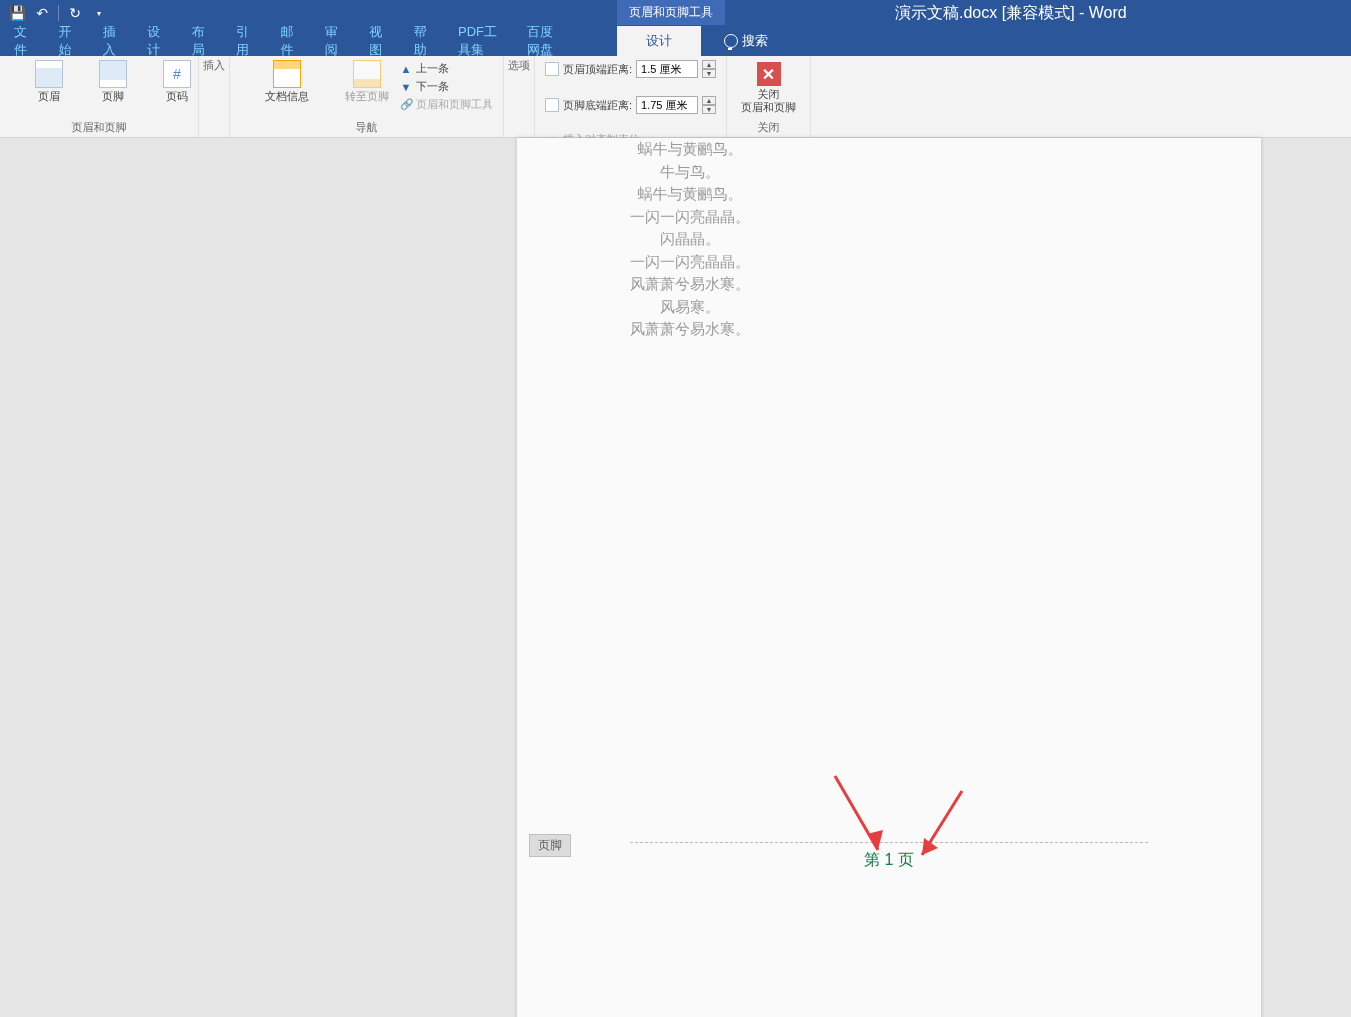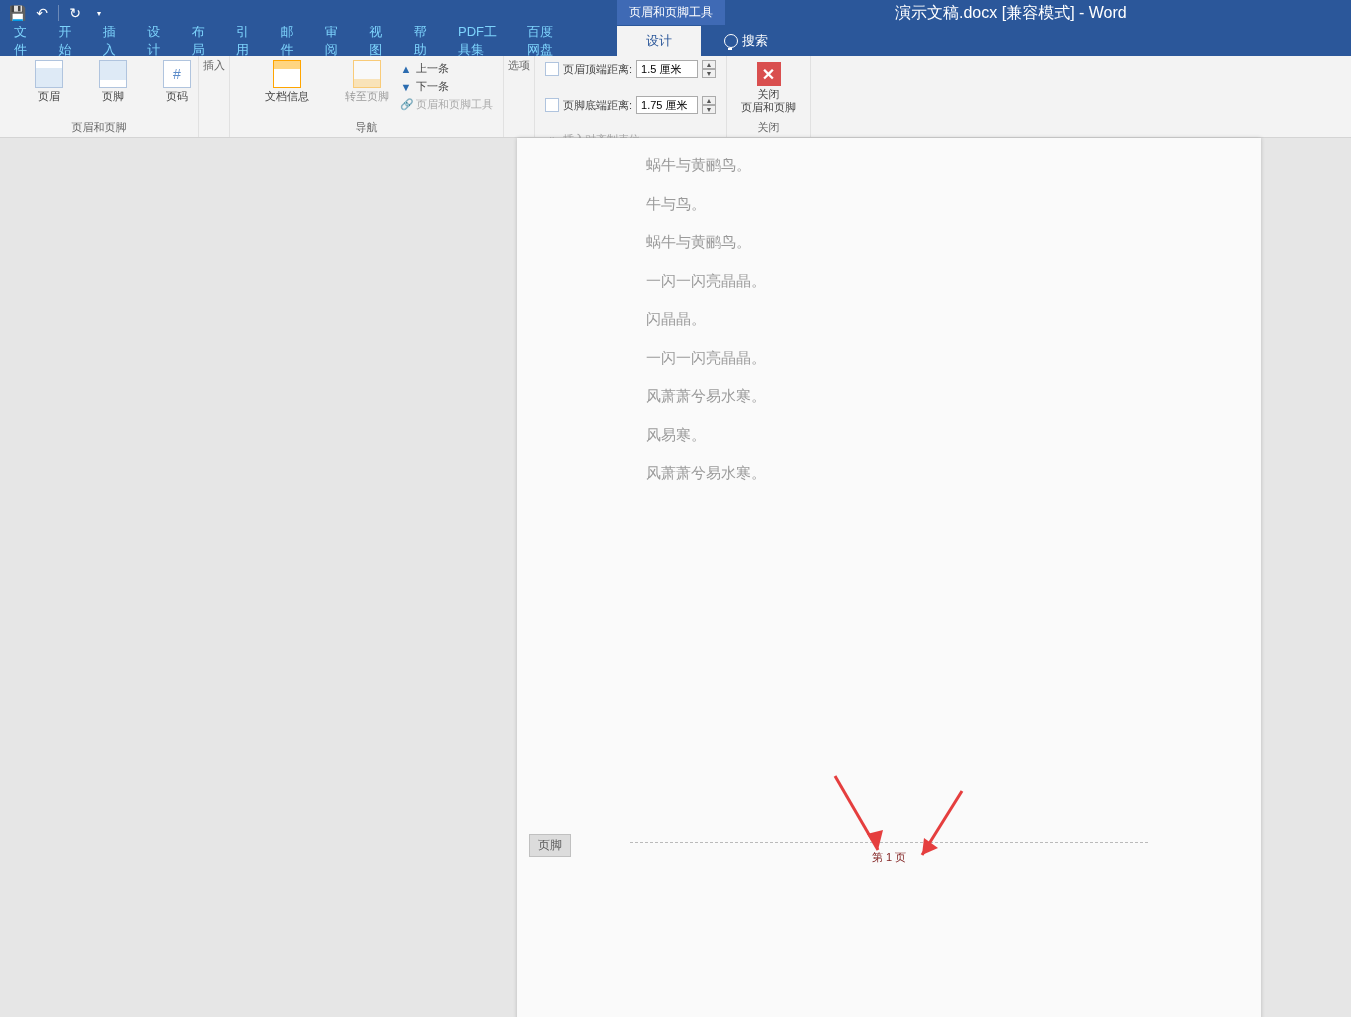--- a/index.html
+++ b/index.html
@@ -60,24 +60,24 @@
     .pos-icon { width: 14px; height: 14px; background: #fff; border: 1px solid #b0c4de; position: relative; }
     .insert-align { color: #aaa; }
     
     .close-group { display: flex; flex-direction: column; align-items: center; padding: 4px 10px; cursor: pointer; }
     .close-icon { width: 24px; height: 24px; background: #d94f4f; display: flex; align-items: center; justify-content: center; color: #fff; font-size: 16px; font-weight: bold; margin-bottom: 2px; }
     .close-label { font-size: 11px; color: #444; text-align: center; line-height: 1.2; }
     
     .page-area { position: absolute; top: 138px; left: 0; right: 0; bottom: 0; background: #e6e6e6; }
     .page { position: absolute; left: 517px; top: 0; width: 744px; height: 960px; background: #fafafa; box-shadow: 0 0 4px rgba(0,0,0,0.2); }
     .doc-text { position: absolute; left: 113px; top: 0; color: #9a9a9a; font-size: 15px; line-height: 1.5; pointer-events: none; }
-    .doc-text p { margin: 16px; white-space: pre; }
+    .doc-text p { margin: 0; white-space: pre; text-align: center; }
     .footer-tag { position: absolute; left: 12px; top: 696px; background: #dcdcdc; color: #5a5a5a; font-size: 12px; padding: 2px 8px; border: 1px solid #c0c0c0; }
     .footer-line { position: absolute; left: 113px; right: 113px; top: 704px; border-top: 1px dashed #bababa; }
-    .footer-text { position: absolute; top: 712px; width: 100%; text-align: center; font-size: 11px; color: #7f1d1d; }
+    .footer-text { position: absolute; top: 712px; width: 100%; text-align: center; font-size: 16px; color: #15803d; }
     
     .arrow-annot { position: absolute; }
     .arrow-annot line { stroke: #e53e3e; stroke-width: 3; }
     .arrow-annot polygon { fill: #e53e3e; }
     
     .menubar-spacer { width: 574px; flex-shrink: 0; display: flex; }
     .design-tab { background: #f3f3f3; color: #2b579a; width: 84px; justify-content: center; }
   </style>
 </head>
 <body>

